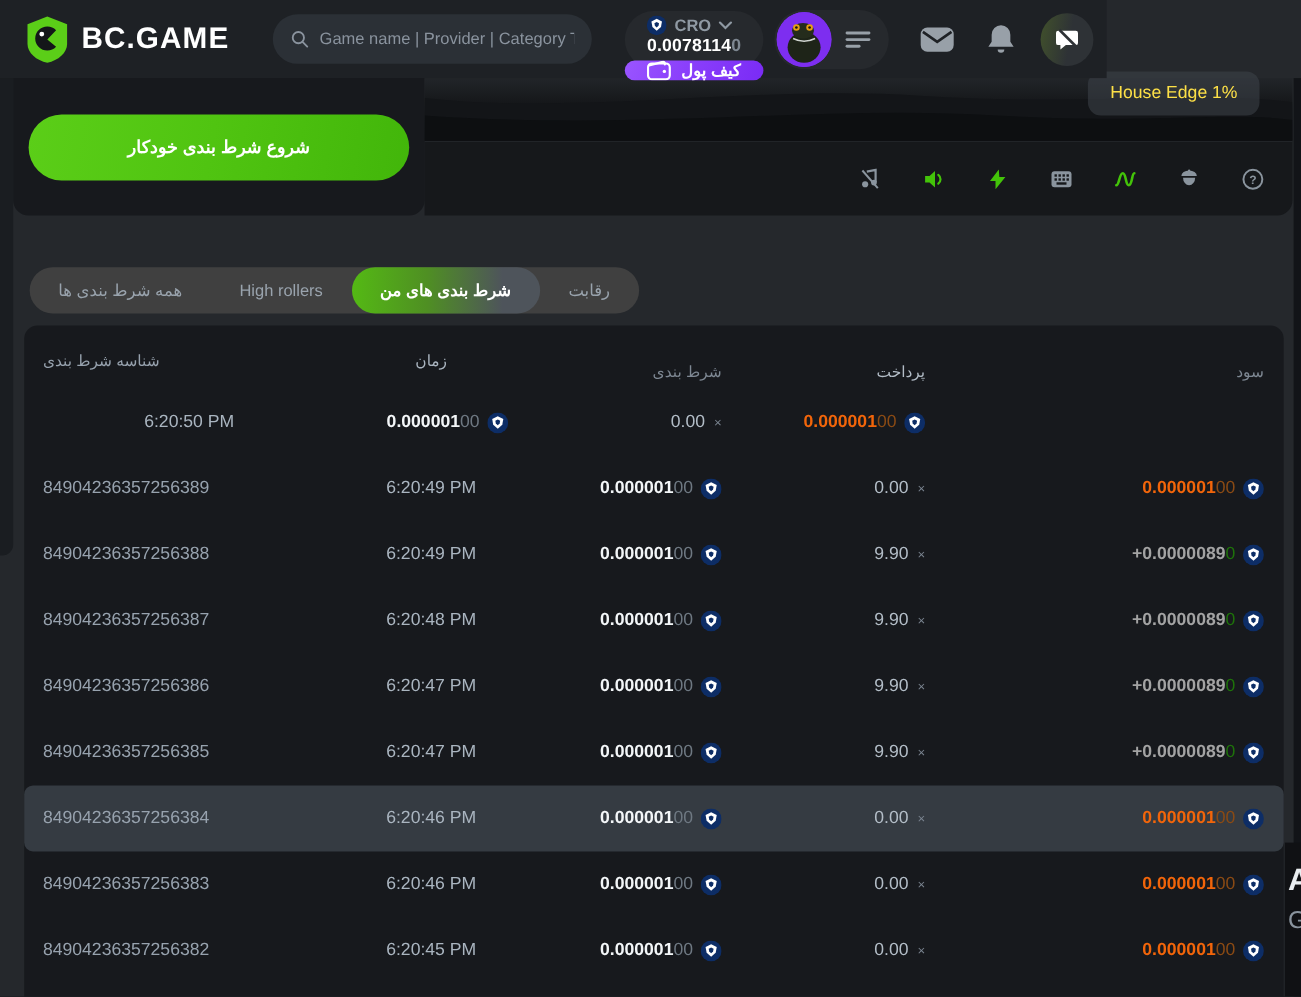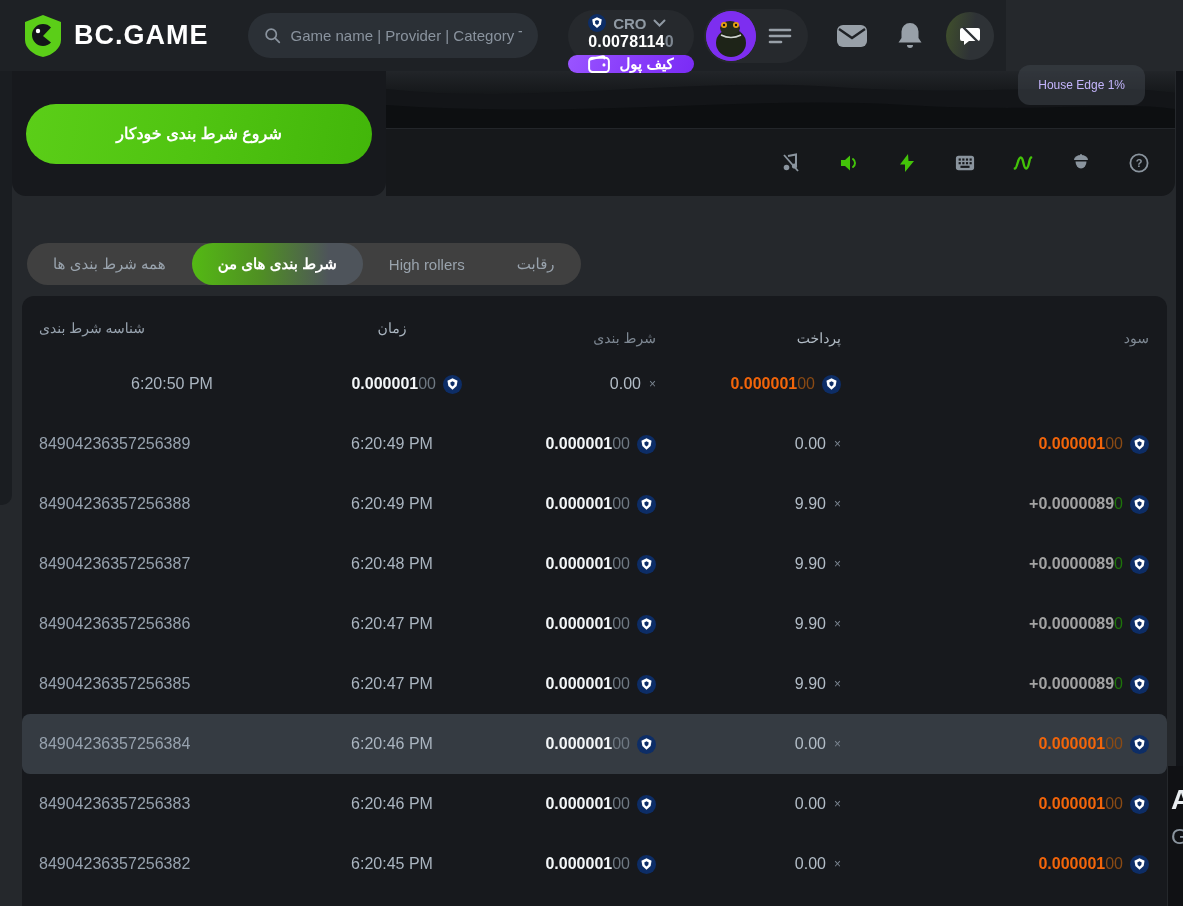--- a/index.html
+++ b/index.html
@@ -62,21 +62,21 @@
     width:346px; height:60px; border:none; border-radius:30px; cursor:pointer;
     background:linear-gradient(100deg,#5bce18 0%,#50c411 48%,#42b60a 100%);
     color:#fff; font-size:16px; font-weight:bold; font-family:"Liberation Sans", sans-serif;
   }
   .game-card { flex:1; display:flex; flex-direction:column; border-radius:0 0 14px 0; overflow:visible; position:relative; }
   .game-canvas { height:57px; background:linear-gradient(180deg,#222529 0%,#101214 55%,#0a0b0c 100%); position:relative; overflow:hidden; }
   .game-canvas svg.waves { position:absolute; inset:0; width:100%; height:100%; }
   .house-edge {
     position:absolute; top:-6px; right:30px; height:40px; padding:0 20px;
     background:rgba(62,68,75,.55); border-radius:12px; display:flex; align-items:center;
-    color:#c4b5fd; font-size:12px; z-index:6; white-space:nowrap;
+    color:#fde047; font-size:16px; z-index:6; white-space:nowrap;
   }
   .game-toolbar {
     height:68px; background:#16181b; border-top:1px solid #23262a;
     border-radius:0 0 14px 0; display:flex; align-items:center; justify-content:flex-end;
     gap:38px; padding-right:26px;
   }
   .tool-icon { width:20px; height:20px; cursor:pointer; display:flex; align-items:center; justify-content:center; }
   
   .tabs-row { position:absolute; top:243px; left:27px; z-index:5; }
   .tabs {
@@ -284,25 +284,25 @@
       </span>
     </div>
   </div>
 </div>
 
 <div class="tabs-row">
   <div class="tabs">
       <button class="tab">
         <span>همه شرط بندی ها</span>
       </button>
+      <button class="tab">
+        <span>High rollers</span>
+      </button>
       <button class="tab active">
         <span>شرط بندی های من</span>
-      </button>
-      <button class="tab">
-        <span>High rollers</span>
       </button>
       <button class="tab">
         <span>رقابت</span>
       </button>
     </div>
 </div>
 
 <div class="table-panel">
   <div class="thead">
     <div class="c-id">شناسه شرط بندی</div>

